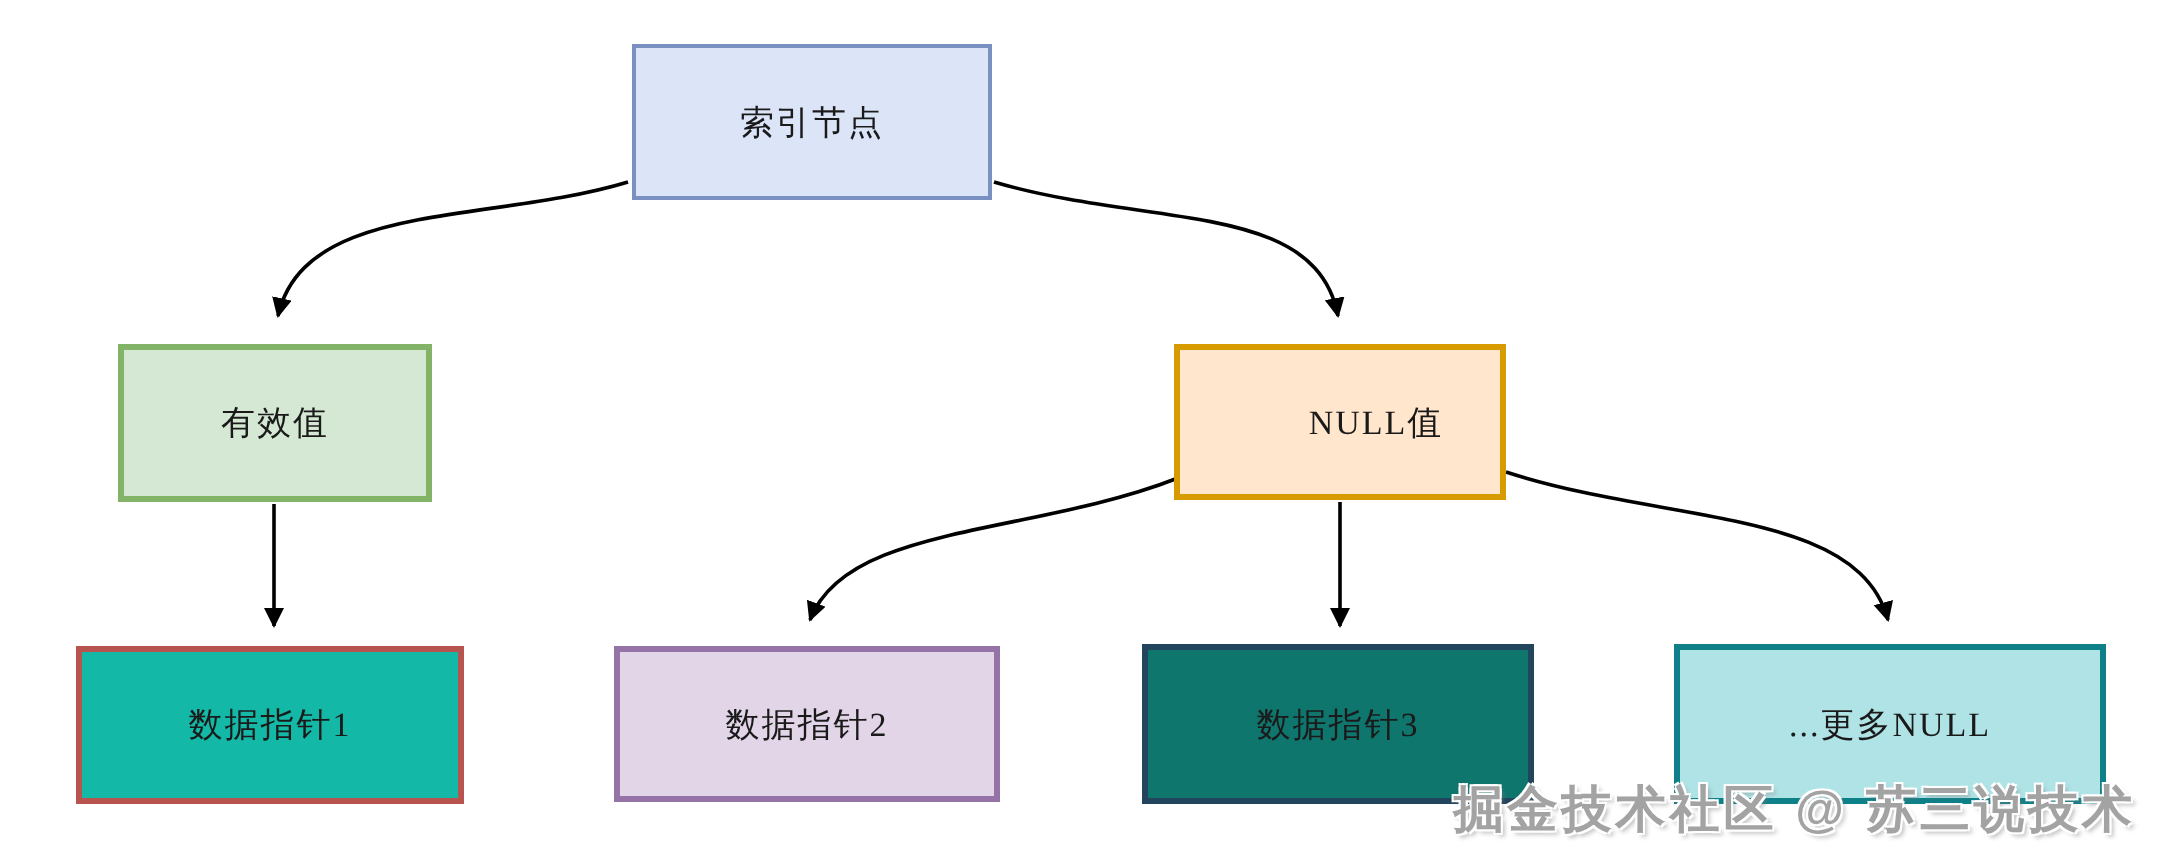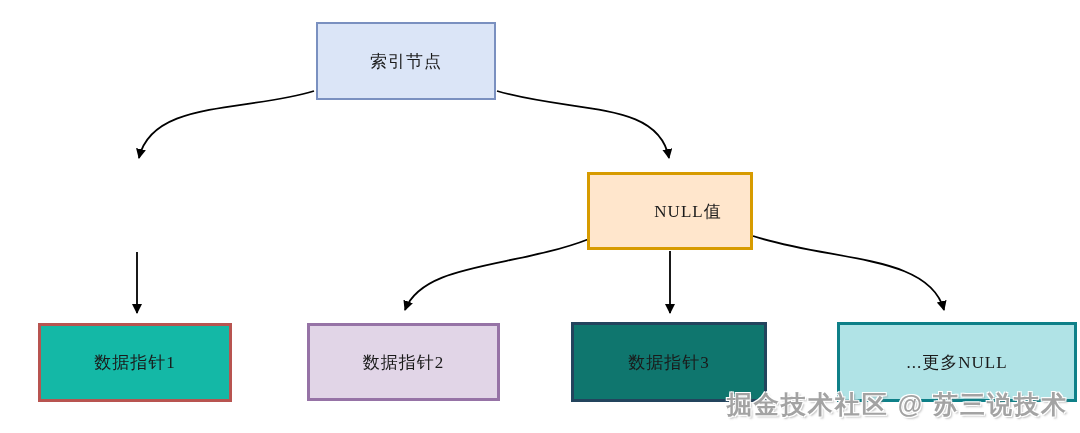--- a/index.html
+++ b/index.html
@@ -30,21 +30,21 @@
     text-align: center;
     letter-spacing: 1px;
   }
 
   .node-index        { left: 316px; top: 22px;  width: 180px; height: 78px; border-width: 2px; }
   .node-valid        { left: 59px;  top: 172px; width: 157px; height: 79px; border-width: 3px; }
   .node-null         { left: 587px; top: 172px; width: 166px; height: 78px; border-width: 3px; padding-left: 36px; }
   .node-pointer1     { left: 38px;  top: 323px; width: 194px; height: 79px; border-width: 3px; }
   .node-pointer2     { left: 307px; top: 323px; width: 193px; height: 78px; border-width: 3px; }
   .node-pointer3     { left: 571px; top: 322px; width: 196px; height: 80px; border-width: 3px; }
-  .node-morenull     { left: 837px; top: 322px; width: 240px; height: 80px; border-width: 3px; }
+  .node-morenull     { left: 837px; top: 322px; width: 216px; height: 80px; border-width: 3px; }
   .node { border-style: solid; font-family: Liberation Serif, serif; }
 
   .watermark {
     position: absolute;
     right: 12px;
     top: 388px;
     font-size: 25px;
     font-weight: bold;
     color: #a3a3a3;
     letter-spacing: 2px;
@@ -74,20 +74,23 @@
     <path d="M 137 252 L 137 313" fill="none" stroke="#000000" stroke-width="1.8" marker-end="url(#arrowhead)"></path>
     <path d="M 589 239 C 515 268, 423 262, 405 310" fill="none" stroke="#000000" stroke-width="1.8" marker-end="url(#arrowhead)"></path>
     <path d="M 670 251 L 670 313" fill="none" stroke="#000000" stroke-width="1.8" marker-end="url(#arrowhead)"></path>
     <path d="M 753 236 C 833 262, 929 254, 944 310" fill="none" stroke="#000000" stroke-width="1.8" marker-end="url(#arrowhead)"></path>
   </svg>
 
   <div class="node node-index" style="background: rgb(219, 229, 247); border-color: rgb(122, 144, 192);">
     <span>索引节点</span>
   </div>
 
+  <div class="node node-valid" style="background: rgb(213, 232, 212); border-color: rgb(130, 179, 102);">
+    <span>有效值</span>
+  </div>
 
   <div class="node node-null" style="background: rgb(255, 230, 204); border-color: rgb(215, 155, 0);">
     <span>NULL值</span>
   </div>
 
   <div class="node node-pointer1" style="background: #14b8a6; border-color: rgb(184, 84, 80);">
     <span>数据指针1</span>
   </div>
 
   <div class="node node-pointer2" style="background: rgb(225, 213, 231); border-color: rgb(150, 115, 166);">

